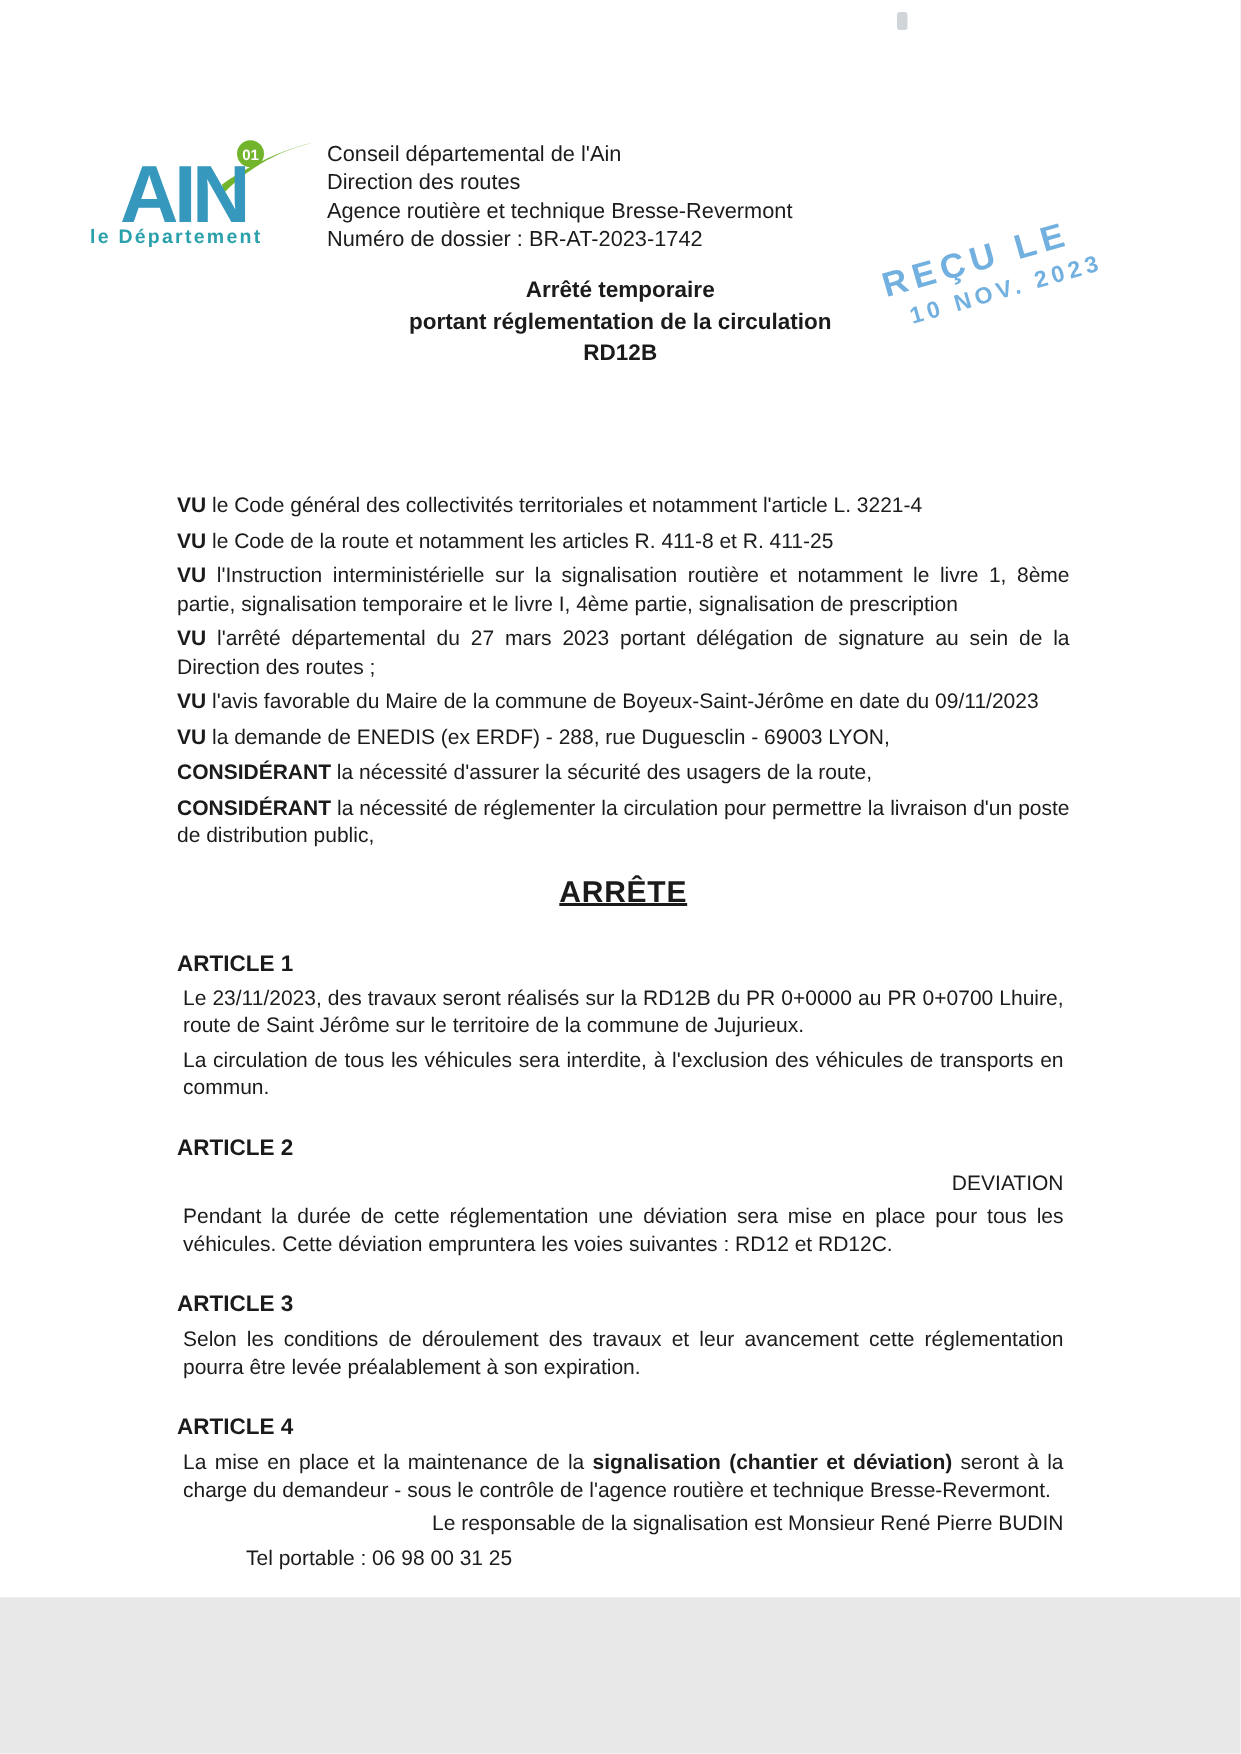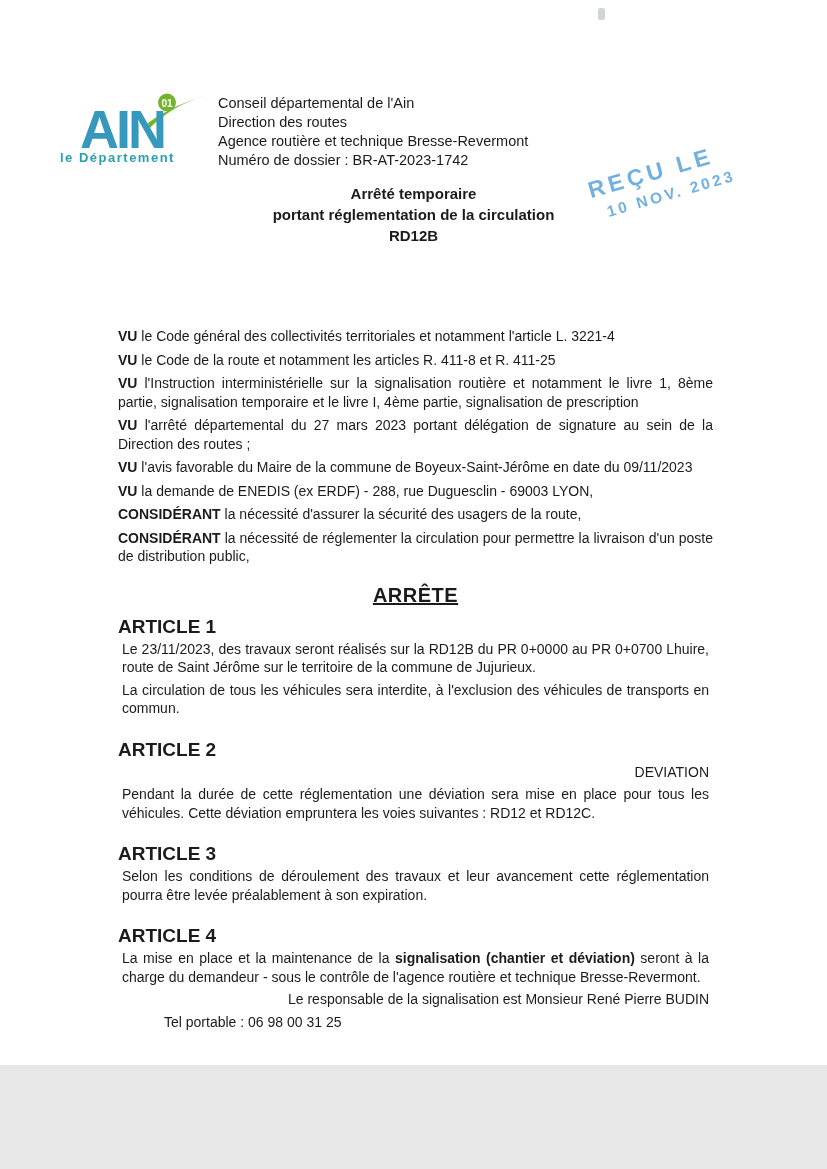--- a/index.html
+++ b/index.html
@@ -38,24 +38,24 @@
   .president{position:absolute;left:0;top:256px;width:827px;
     text-align:center;font-weight:bold;font-size:15px;}
 
   
   .doc-body{position:absolute;left:118px;top:327px;width:595px;
     font-size:14px;line-height:18.5px;}
   .recital{margin:0 0 5px;text-align:justify;}
   .recital b{white-space:nowrap;}
   .arrete{display:block;text-align:center;font-size:20px;font-weight:bold;
     text-decoration:underline;letter-spacing:.5px;
-    margin:17px 0 10px;line-height:24px;}
+    margin:17px 0 26px;line-height:24px;}
   .article{margin:0;}
   .article + .article{margin-top:22px;}
-  .article h3{font-size:19px;line-height:19px;margin:0 0 3px;font-weight:bold;}
+  .article h3{font-size:15px;line-height:19px;margin:0 0 3px;font-weight:bold;}
   .article p{margin:4px;text-align:justify;}
   .article p.plain{text-align:right;}
   .article p.indent{padding-left:42px;text-align:left;}
 
   
   .footer{position:absolute;right:47px;top:1111px;
     font-family:"Liberation Serif", serif;font-weight:bold;font-size:13.5px;text-align:right;}
 </style>
 </head>
 <body>

